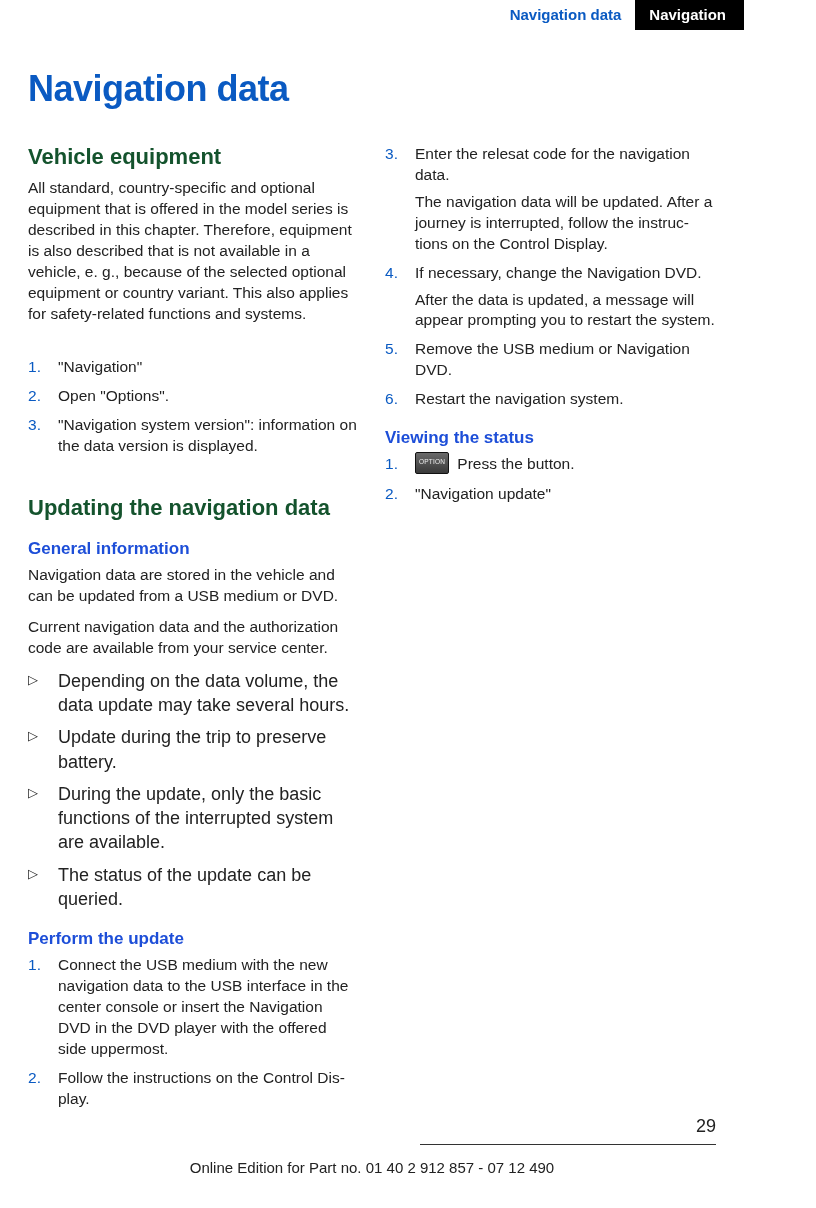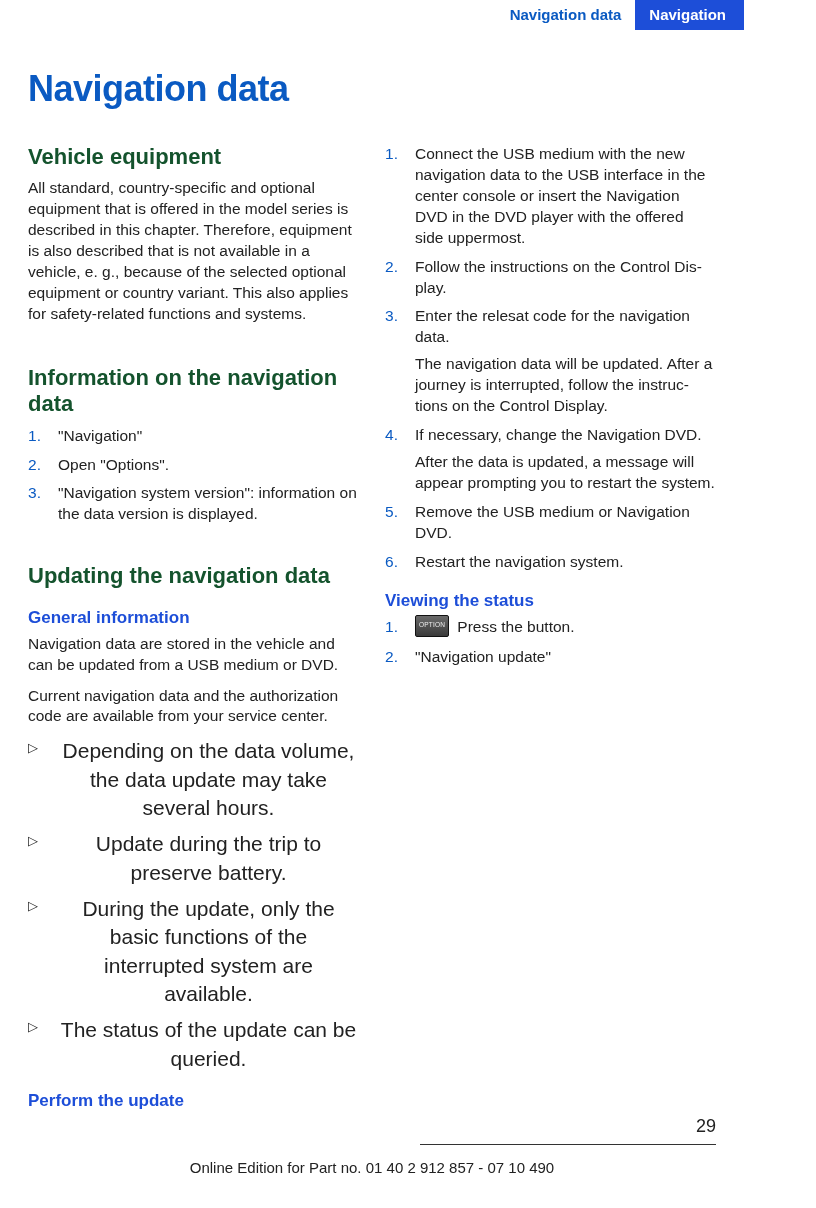--- a/index.html
+++ b/index.html
@@ -1,35 +1,35 @@
 <!DOCTYPE html>
 <html><head>
 <meta charset="utf-8">
 <style>
   * { box-sizing: border-box; margin: 0; padding: 0; }
   html, body { width: 816px; height: 1208px; background: #fff; font-family: Arial, Helvetica, sans-serif; color: #222; }
   .page { position: relative; width: 744px; height: 1208px; }
   .header { position: absolute; top: 0; left: 0; right: 0; height: 30px; }
   .header-inner { display: flex; justify-content: flex-end; align-items: stretch; height: 100%; padding-right: 0; }
   .hdr-sec { color: #0a5ac2; font-weight: bold; font-size: 15px; padding: 6px 14px 0 14px; }
-  .hdr-chap { background: #1d4ed8; color: #fff; font-weight: bold; font-size: 15px; padding: 6px 18px 0 14px; }
+  .hdr-chap { background: #000000; color: #fff; font-weight: bold; font-size: 15px; padding: 6px 18px 0 14px; }
   .content { position: absolute; top: 58px; left: 28px; right: 28px; bottom: 80px; }
   .title { color: #0a5ac2; font-weight: bold; font-size: 36px; letter-spacing: -0.5px; margin-bottom: 34px; margin-top: 10px; }
   .columns { column-count: 2; column-gap: 26px; column-fill: auto; height: 980px; }
   .h2 { color: #14532d; font-weight: bold; font-size: 22px; line-height: 1.2; margin-top: 8px; margin-bottom: 8px; }
   .h2.tight-top { margin-top: 0; }
   .h3 { color: #1d4ed8; font-weight: bold; font-size: 17px; margin-top: 18px; margin-bottom: 6px; }
   .para { font-size: 15.5px; line-height: 1.35; margin-bottom: 10px; }
   .spacer { height: 22px; }
   ol.numlist { list-style: none; counter-reset: item; padding: 0; margin: 0 0 8px 0; }
   ol.numlist > li { counter-increment: item; font-size: 15.5px; line-height: 1.35; padding-left: 30px; position: relative; margin-bottom: 8px; }
   ol.numlist > li::before { content: counter(item) "."; position: absolute; left: 0; color: #0a5ac2; font-weight: normal; }
   ol.numlist .sub { display: block; margin-top: 6px; }
   ul.tri { list-style: none; padding: 0; margin: 0 0 8px 0; }
-  ul.tri > li { font-size: 21px; line-height: 1.35; padding-left: 30px; position: relative; margin-bottom: 8px; text-align: center; }
+  ul.tri > li { font-size: 18px; line-height: 1.35; padding-left: 30px; position: relative; margin-bottom: 8px; }
   ul.tri > li::before { content: "▷"; position: absolute; left: 0; color: #222; font-size: 13px; top: 2px; }
   .opt-icon { display: inline-block; width: 34px; height: 22px; background: linear-gradient(#6a6a6a,#3a3a3a); border: 1px solid #111; border-radius: 2px; vertical-align: middle; position: relative; margin-right: 4px; top: -2px; }
   .opt-icon::after { content: "OPTION"; position: absolute; left: 0; right: 0; top: 5px; color: #eee; font-size: 6.5px; text-align: center; letter-spacing: 0.2px; }
   .footer { position: absolute; bottom: 32px; left: 0; right: 0; }
   .footline { border-top: 1px solid #333; margin: 0 28px 0 420px; }
   .pgnum { position: absolute; right: 28px; top: -28px; font-size: 18px; }
   .foottext { text-align: center; font-size: 15px; margin-top: 14px; }
   .keep { break-inside: avoid; }
 </style>
 </head>
@@ -48,21 +48,20 @@
 
     <div class="columns">
       <div class="keep">
         <div class="h2 tight-top">Vehicle equipment</div>
         <div class="para">All standard, country-specific and optional equipment that is offered in the model series is described in this chapter. Therefore, equipment is also described that is not available in a vehicle, e. g., because of the selected optional equip­ment or country variant. This also applies for safety-related functions and systems.</div>
       </div>
 
       <div class="spacer"></div>
 
       <div class="keep">
-        <div class="h2">Information on the navigation data</div>
         <ol class="numlist">
           <li>"Navigation"</li>
           <li>Open "Options".</li>
           <li>"Navigation system version": information on the data version is displayed.</li>
         </ol>
       </div>
 
       <div class="spacer"></div>
 
       <div class="h2">Updating the navigation data</div>
@@ -94,15 +93,15 @@
           <li>"Navigation update"</li>
         </ol>
       </div>
     </div>
   </div>
 
   <div class="footer">
     <div class="footline">
       <div class="pgnum">29</div>
     </div>
-    <div class="foottext">Online Edition for Part no. 01 40 2 912 857 - 07 10 490</div>
+    <div class="foottext">Online Edition for Part no. 01 40 2 912 857 - 07 12 490</div>
   </div>
 </div>
 
 </body></html>

